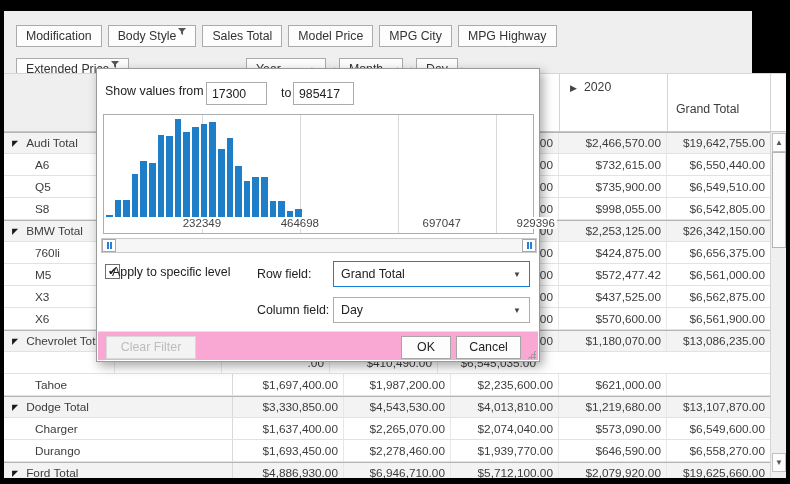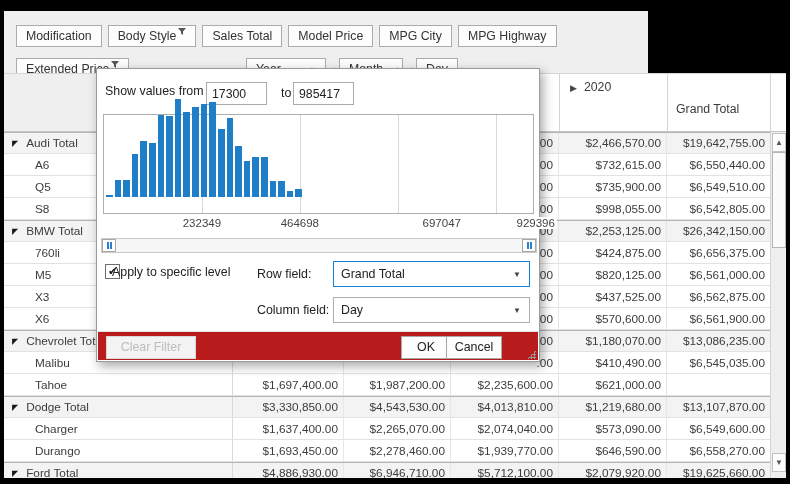--- a/index.html
+++ b/index.html
@@ -1,19 +1,19 @@
 <!DOCTYPE html>
 <html><head>
 <meta charset="utf-8">
 <style>
   html,body{margin:0;padding:0;width:790px;height:484px;overflow:hidden;background:#000;
     font-family:"Liberation Sans",sans-serif;}
   .stage{position:absolute;left:0;top:0;width:790px;height:484px;background:#000;}
   
-  .field-panel{position:absolute;left:4px;top:11px;width:644px;height:62px;background:#efefef;}
+  .field-panel{position:absolute;left:4px;top:11px;width:748px;height:62px;background:#efefef;}
   .left-head{position:absolute;left:4px;top:73px;width:229px;height:59px;background:#efefef;
     border-top:1px solid #d6d6d6;border-bottom:1px solid #c6c6c6;box-sizing:border-box;}
   .col-band{position:absolute;left:233px;top:73px;width:553px;height:59px;background:#fff;
     border-top:1px solid #d6d6d6;border-bottom:1px solid #c6c6c6;box-sizing:border-box;}
   .vline{position:absolute;top:0;bottom:0;width:1px;background:#d4d4d4;}
   .hdr2020{position:absolute;left:337px;top:6px;font-size:12.3px;color:#3c3c3c;white-space:nowrap;}
   .hdr2020 .tri{color:#444;font-size:9px;margin-right:7px;}
   .hdrgt{position:absolute;left:443px;top:28px;font-size:12.3px;color:#3c3c3c;white-space:nowrap;}
   
   .chip{display:inline-flex;align-items:center;height:22px;background:#fdfdfd;
@@ -45,40 +45,40 @@
   .sbtn{position:absolute;left:1px;width:14px;height:19px;background:#fdfdfd;border:1px solid #c2c2c2;
     box-sizing:border-box;text-align:center;line-height:17px;font-size:8px;color:#555;}
   .sthumb{position:absolute;left:1px;top:20px;width:14px;height:96px;background:#fbfbfb;
     border:1px solid #b4b4b4;box-sizing:border-box;}
   
   .dialog{position:absolute;left:96px;top:68px;width:444px;height:294px;background:#fff;
     border:1px solid #9b9b9b;box-sizing:border-box;box-shadow:3px 4px 10px rgba(0,0,0,0.35);z-index:10;}
   .dlg-label{position:absolute;font-size:12.4px;color:#222;white-space:nowrap;}
   .dlg-input{position:absolute;width:61px;height:23px;border:1px solid #ababab;box-sizing:border-box;
     font-size:12.3px;color:#222;padding:0 5px;font-family:"Liberation Sans",sans-serif;background:#fff;}
-  .hist{position:absolute;left:6px;top:45px;width:431px;height:100px;border:1px solid #adadad;
+  .hist{position:absolute;left:6px;top:45px;width:431px;height:120px;border:1px solid #adadad;
     box-sizing:border-box;background:#fff;}
   .gline{position:absolute;top:0;bottom:0;width:1px;background:#d8d8d8;}
   .glab{position:absolute;top:102px;transform:translateX(-50%);font-size:11.5px;color:#444;background:#fff;padding:0 2px;}
   .bars{position:absolute;left:2px;bottom:16px;width:45.7%;height:98px;display:flex;
     align-items:flex-end;gap:2px;}
   .bar{flex:1;}
   .rslider{position:absolute;left:4px;top:169px;width:436px;height:15px;background:#f6f6f6;
     border:1px solid #c9c9c9;box-sizing:border-box;}
   .rhandle{position:absolute;top:0;width:14px;height:13px;background:#fff;border:1px solid #a8a8a8;
     box-sizing:border-box;display:flex;align-items:center;justify-content:center;}
   .grip{width:5px;height:7px;background:repeating-linear-gradient(90deg,#2a7fd0 0 2px,transparent 2px 3px);}
   .cbx{position:absolute;left:8px;top:195px;width:15px;height:15px;border:1px solid #6e6e6e;
     box-sizing:border-box;background:#fff;text-align:center;line-height:13px;font-size:11px;color:#1a1a1a;}
   .combo{position:absolute;width:197px;height:26px;box-sizing:border-box;background:#fff;
     border:1px solid #adadad;font-size:12.4px;color:#222;display:flex;align-items:center;
     padding-left:7px;}
   .combo.focus{border-color:#1283da;}
   .combo .arrow{position:absolute;right:8px;font-size:8px;color:#444;}
-  .dfooter{position:absolute;left:1px;right:1px;bottom:1px;height:28px;background:#b91c1c;
+  .dfooter{position:absolute;left:1px;right:1px;bottom:1px;height:28px;background:#f9a8d4;
     border-top:1px solid #e3e3e3;}
   .dbtn{position:absolute;height:23px;box-sizing:border-box;border:1px solid #a6a6a6;background:#fdfdfd;
     font-size:12.4px;color:#222;text-align:center;line-height:21px;}
   .dbtn.disabled{border-color:#d8d8d8;background:#f3f3f3;color:#bdbdbd;}
   .resize-grip{position:absolute;right:3px;bottom:2px;width:9px;height:9px;
     background-image:radial-gradient(#9a9a9a 1px,transparent 1.2px);background-size:3px 3px;
     clip-path:polygon(100% 0,100% 100%,0 100%);}
 </style>
 </head>
 <body>
@@ -212,21 +212,21 @@
         <div class="cell val c3">$424,875.00</div>
         <div class="cell val c4">$6,656,375.00</div>
       </div>
       <div class="prow">
         <div class="cell rowhdr">
           <span class="rlab">M5</span>
         </div>
         <div class="cell val c0"></div>
         <div class="cell val c1"></div>
         <div class="cell val c2">.00</div>
-        <div class="cell val c3">$820,125.00</div>
+        <div class="cell val c3">$572,477.42</div>
         <div class="cell val c4">$6,561,000.00</div>
       </div>
       <div class="prow">
         <div class="cell rowhdr">
           <span class="rlab">X3</span>
         </div>
         <div class="cell val c0"></div>
         <div class="cell val c1"></div>
         <div class="cell val c2">.00</div>
         <div class="cell val c3">$437,525.00</div>
@@ -247,23 +247,20 @@
           <span class="exp">◤</span>
           <span class="rlab">Chevrolet Total</span>
         </div>
         <div class="cell val c0"></div>
         <div class="cell val c1"></div>
         <div class="cell val c2">.00</div>
         <div class="cell val c3">$1,180,070.00</div>
         <div class="cell val c4">$13,086,235.00</div>
       </div>
       <div class="prow">
-        <div class="cell rowhdr">
-          <span class="rlab">Malibu</span>
-        </div>
         <div class="cell val c0"></div>
         <div class="cell val c1"></div>
         <div class="cell val c2">.00</div>
         <div class="cell val c3">$410,490.00</div>
         <div class="cell val c4">$6,545,035.00</div>
       </div>
       <div class="prow">
         <div class="cell rowhdr">
           <span class="rlab">Tahoe</span>
         </div>
@@ -384,18 +381,18 @@
 
     <div class="dlg-label" style="left:160px;top:234px">Column field:</div>
     <div class="combo" style="left:236px;top:228px">
       <span>Day</span>
       <span class="arrow">▼</span>
     </div>
 
     <div class="dfooter">
       <div class="dbtn disabled" style="left:8px;top:4px;width:90px">Clear Filter</div>
       <div class="dbtn" style="left:303px;top:4px;width:50px">OK</div>
-      <div class="dbtn" style="left:348px;top:4px;width:56px">Cancel</div>
+      <div class="dbtn" style="left:358px;top:4px;width:65px">Cancel</div>
     </div>
     <div class="resize-grip"></div>
   </div>
 
 </div>
 
 </body></html>

